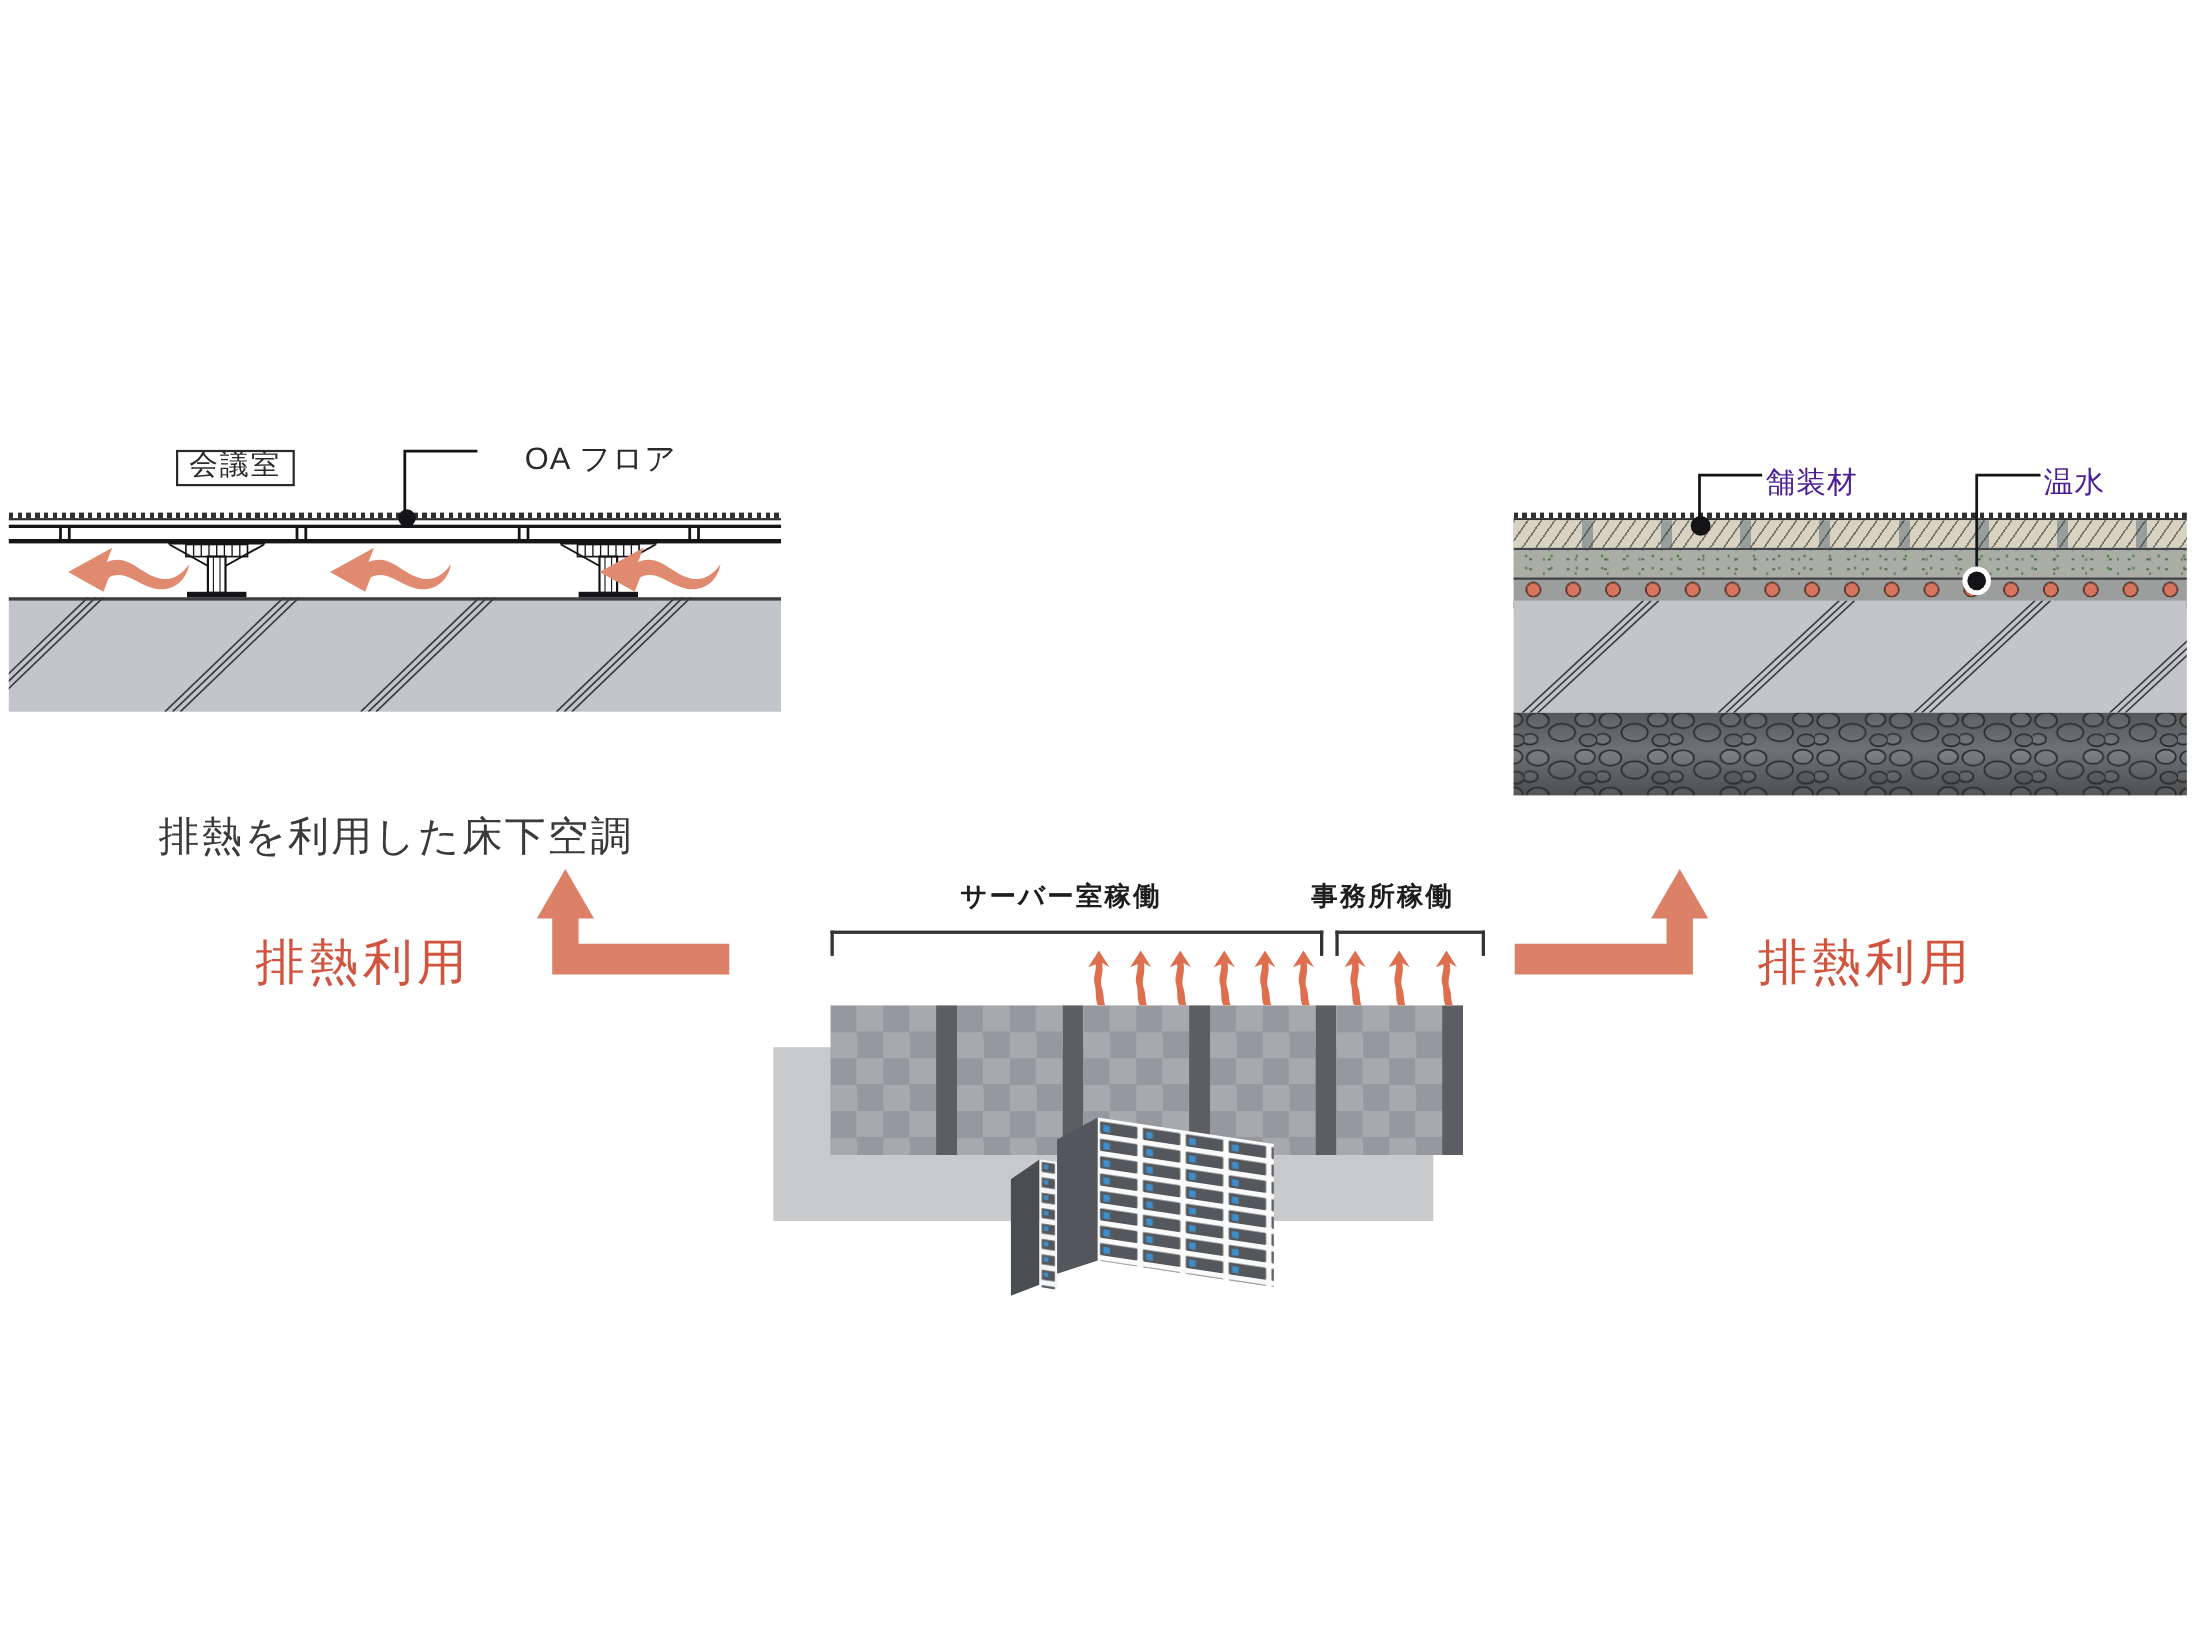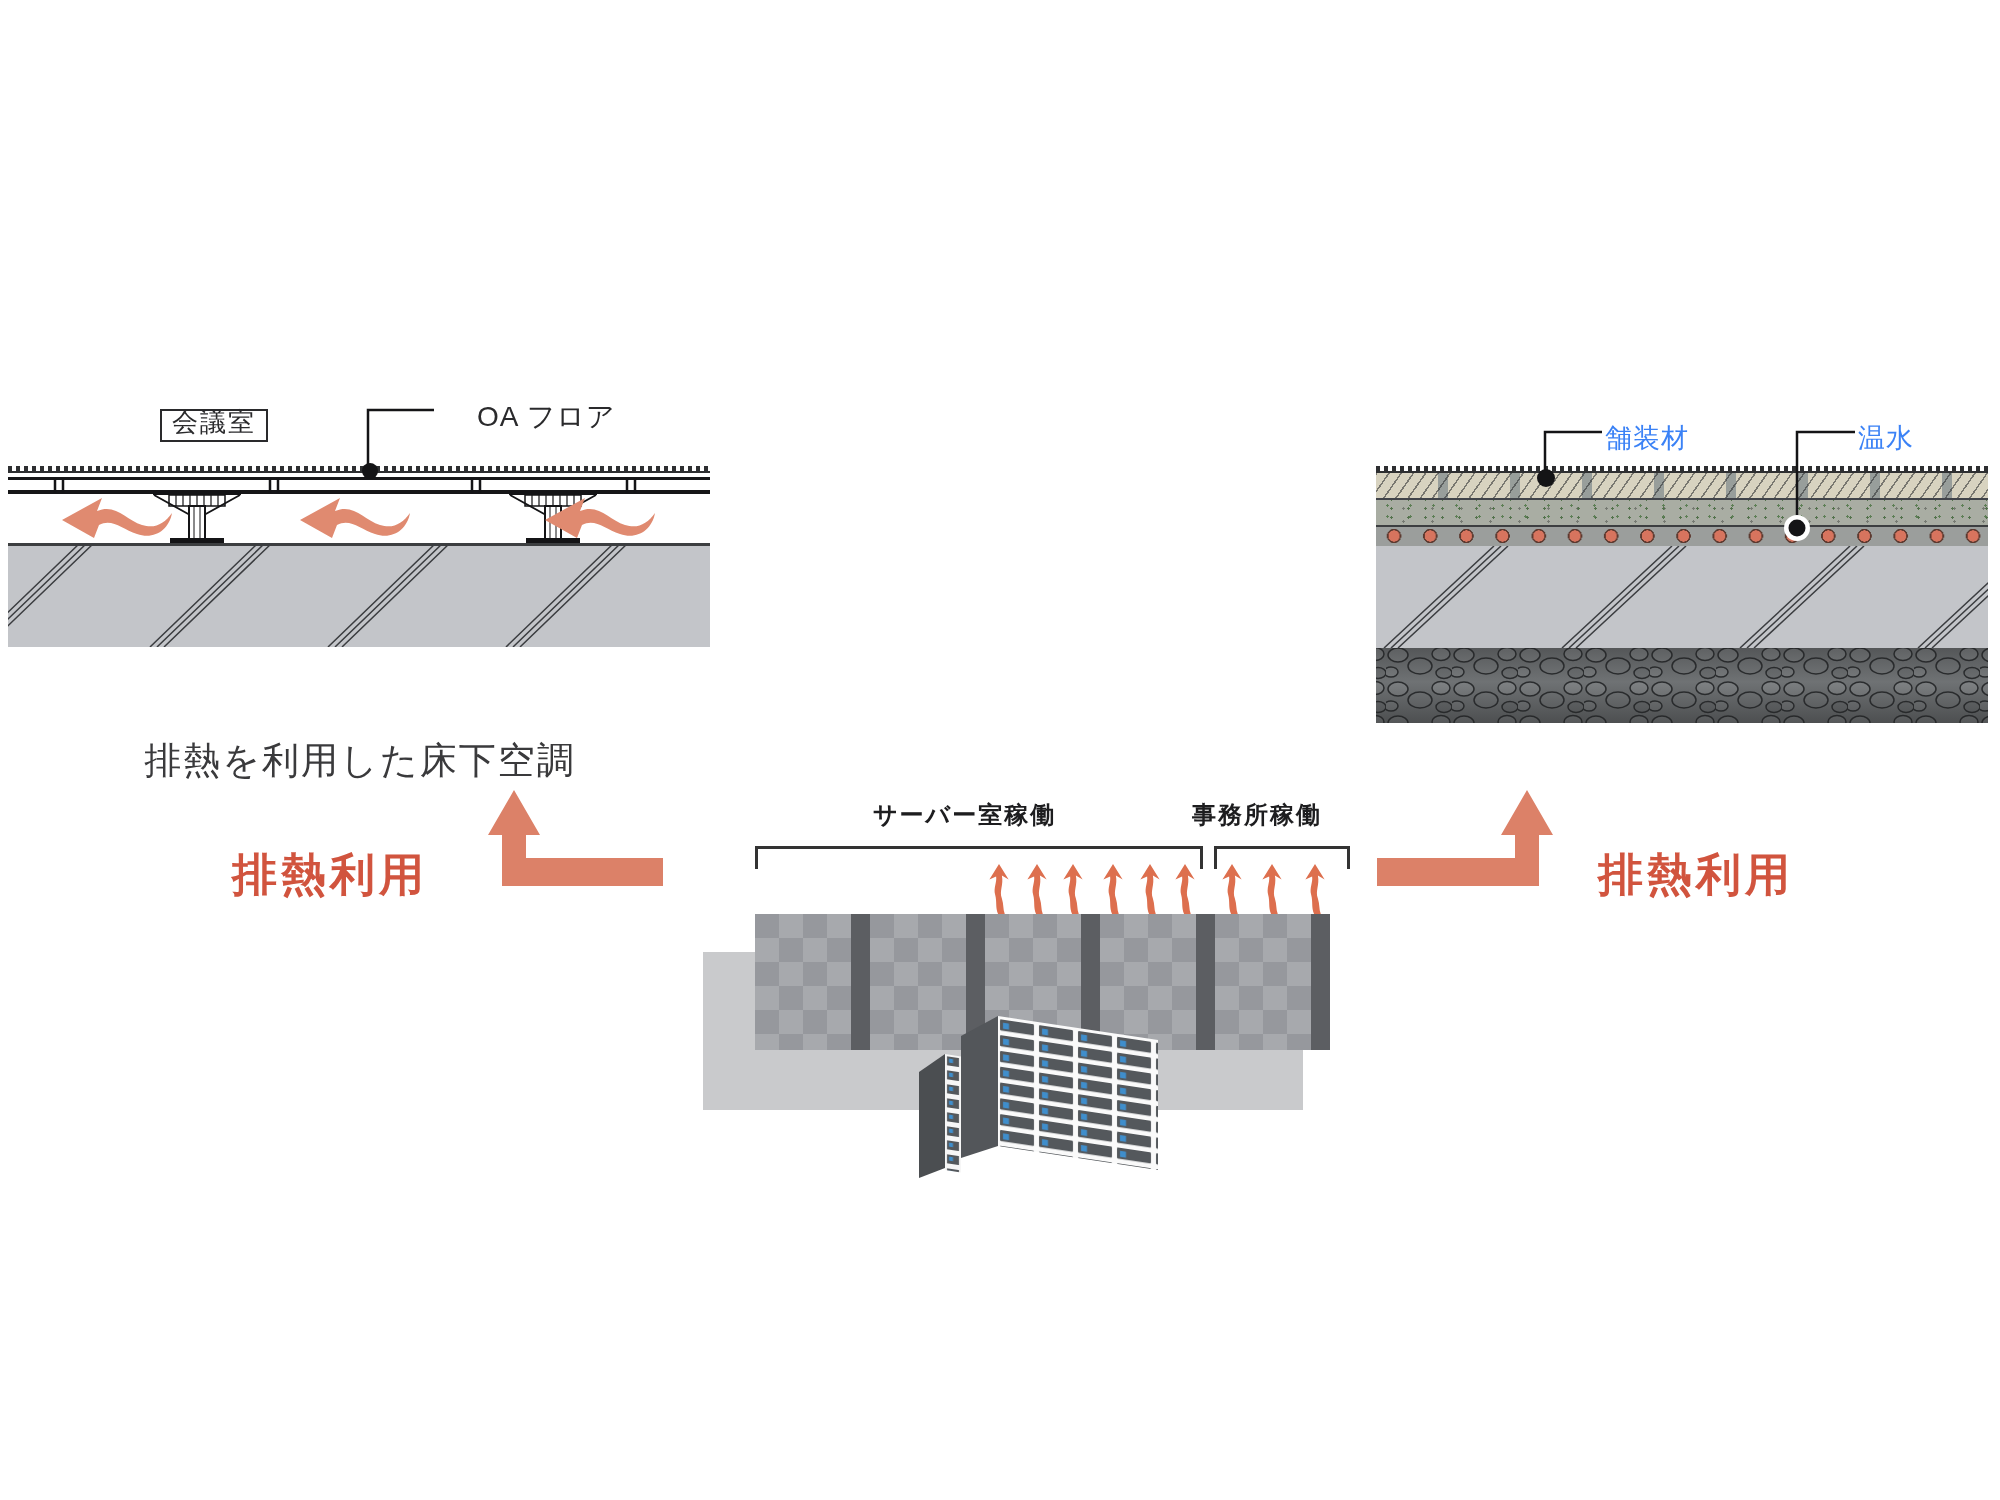--- a/index.html
+++ b/index.html
@@ -25,21 +25,21 @@
     border-top:3px solid #161618;border-bottom:4px solid #161618;background:#fff;
   }
   .slab{
     background:#c3c5c9;border-top:3px solid #3c3e40;box-sizing:border-box;
   }
   .slab-left{left:8px;top:543px;width:702px;height:104px;}
   
   .caption{font-size:37px;letter-spacing:2px;color:#3a3a3c;text-align:center;}
   .caption-left{left:100px;top:736px;width:520px;}
   .caption-right{left:1345px;top:736px;width:655px;}
-  .heat-reuse{font-size:45px;font-weight:bold;letter-spacing:4px;color:var(--accent_text,#d1543e);}
+  .heat-reuse{font-size:45px;font-weight:normal;letter-spacing:4px;color:var(--accent_text,#d1543e);}
   .heat-reuse-left{left:232px;top:845px;}
   .heat-reuse-right{left:1598px;top:845px;}
   
   .srv-label{font-size:24px;font-weight:bold;letter-spacing:2px;color:#1d1d1f;}
   .srv-room-label{left:873px;top:799px;}
   .office-label{left:1192px;top:799px;}
   .bracket{
     height:23px;border-top:3px solid #333;border-left:3px solid #333;border-right:3px solid #333;
     box-sizing:border-box;
   }
@@ -71,21 +71,21 @@
     background-size:23px 11px,17px 9px,29px 13px;
     background-position:0 0,7px 4px,13px 2px;
   }
   .pipe-band{
     left:1376px;top:525px;width:612px;height:21px;background-color:#9b9e9c;
     background-image:radial-gradient(circle at 18px 9px,#d7745e 5.5px,#5d3a30 5.7px 7px,rgba(0,0,0,0) 7.3px);
     background-size:36.2px 21px;
     border-top:2px solid #3c3e40;border-bottom:5px double #3c3e40;box-sizing:content-box;
   }
   .slab-right{left:1376px;top:546px;width:612px;height:102px;border-top:none;}
-  .small-label{font-size:27px;letter-spacing:1px;color:#3b82f6;}
+  .small-label{font-size:27px;letter-spacing:1px;color:#4c1d95;}
   .paving-label{left:1605px;top:420px;}
   .hot-water-label{left:1858px;top:420px;}
   svg.deco{left:0;top:0;width:2000px;height:1500px;pointer-events:none;}
 </style>
 </head>
 <body>
 
 <div class="canvas">
 
   <div class="abs room-box">

